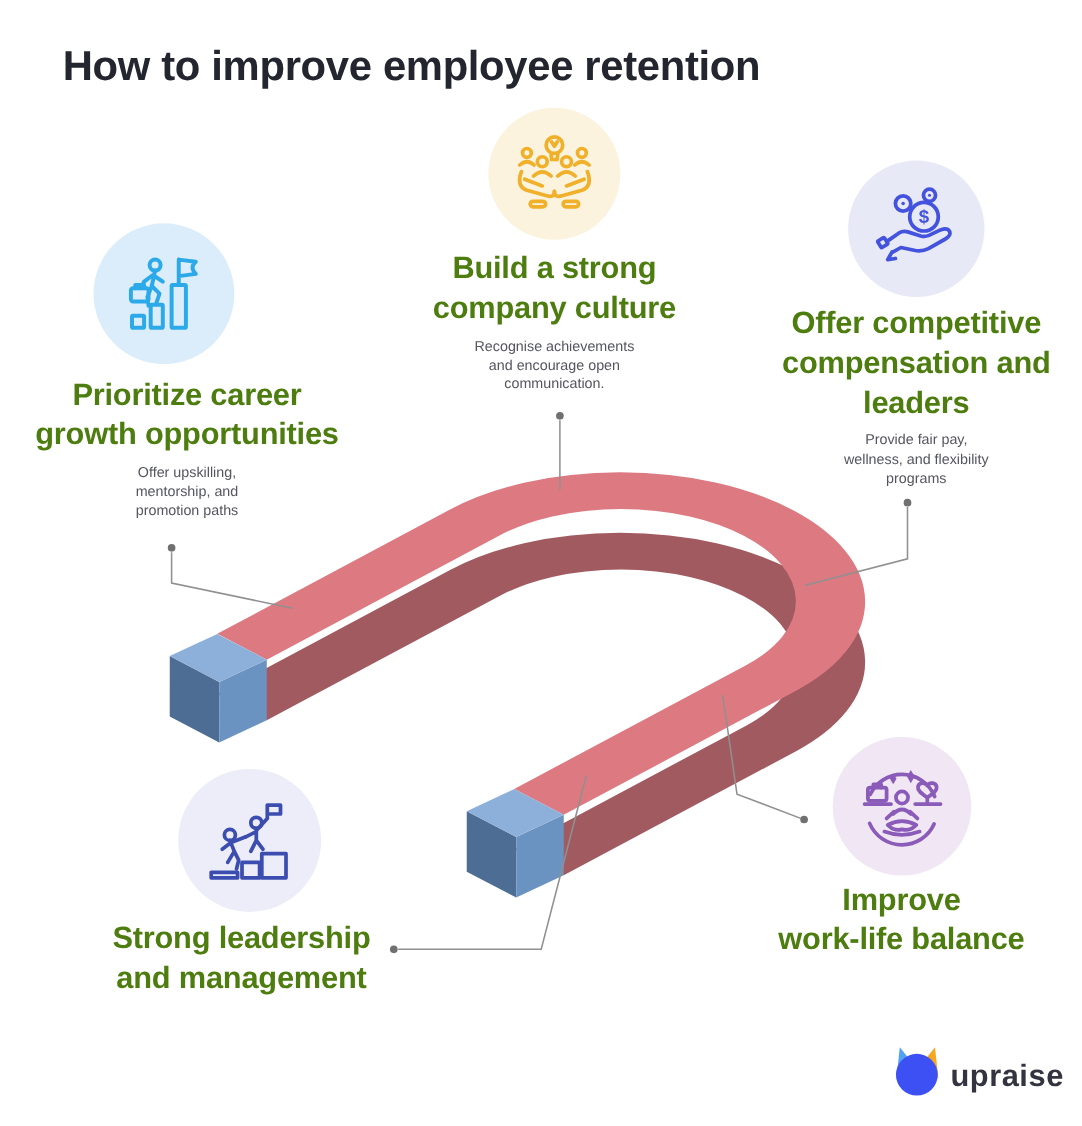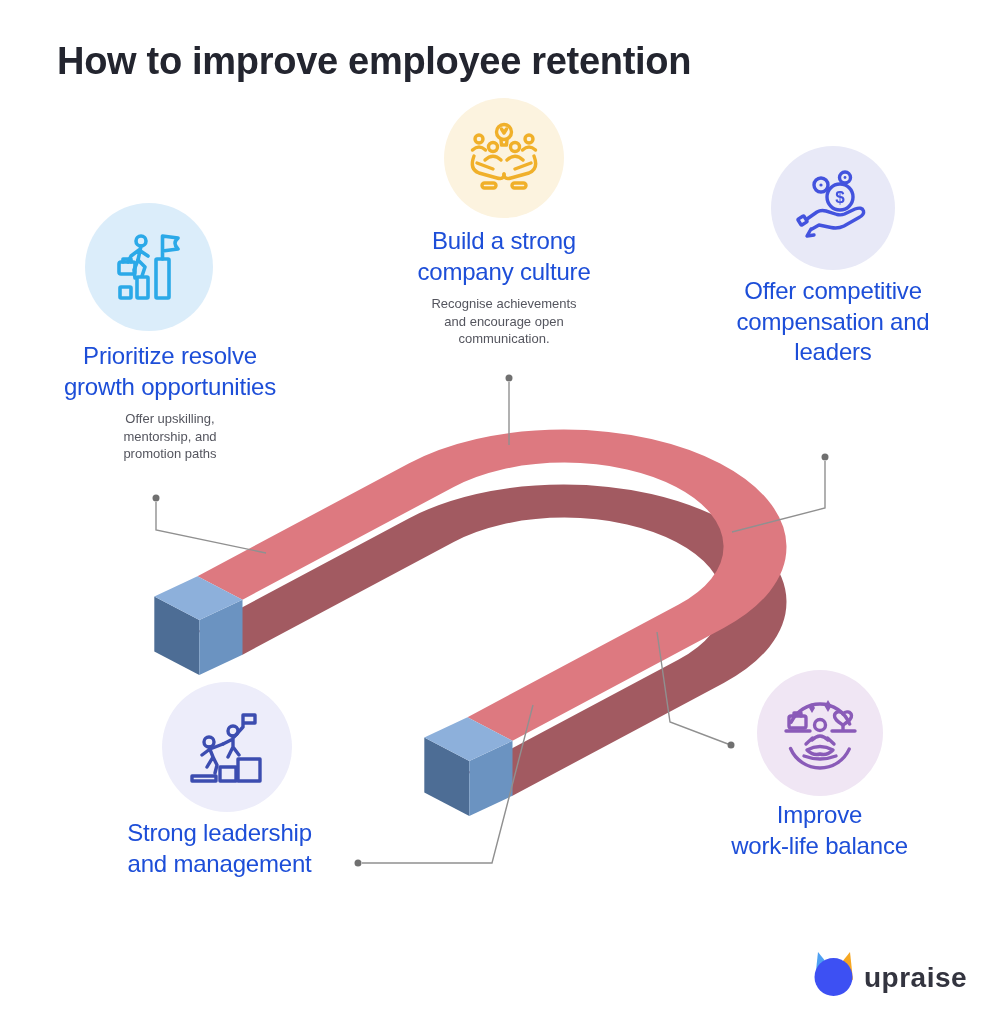--- a/index.html
+++ b/index.html
@@ -3,31 +3,31 @@
 <meta charset="utf-8">
 <style>
   html,body{margin:0;padding:0;background:#ffffff;}
   .canvas{position:relative;width:984px;height:1024px;background:#fff;overflow:hidden;
           font-family:"Liberation Sans",sans-serif;}
   .page-title{position:absolute;left:57px;top:40px;width:900px;margin:0;
               font-size:38px;font-weight:700;letter-spacing:-.3px;color:#23252F;}
   svg.layer{position:absolute;left:0;top:0;width:984px;height:1024px;pointer-events:none;}
   .callout{position:absolute;text-align:center;}
   .icon-badge{border-radius:50%;display:flex;align-items:center;justify-content:center;}
-  .callout h2{margin:0;font-size:24px;line-height:1.28;font-weight:400;color:#1d4ed8;
+  .callout h2{margin:0;font-size:28px;line-height:1.28;font-weight:700;color:#4d7c0f;
               white-space:pre-line;letter-spacing:-.2px;}
   .callout p{margin:8px 0 0 0;font-size:13px;line-height:1.32;color:#54555E;white-space:pre-line;}
   
   #sec-career{left:30px;top:203px;width:280px;}
   #sec-career .icon-badge{width:128px;height:128px;margin:0 0 10px 55px;}
   #sec-culture{left:364px;top:98px;width:280px;}
   #sec-culture .icon-badge{width:120px;height:120px;margin:0 auto 8px auto;}
   #sec-compensation{left:693px;top:146px;width:280px;}
   #sec-compensation .icon-badge{width:124px;height:124px;margin:0 auto 6px auto;}
-  #sec-leadership{left:72px;top:682px;width:295px;}
+  #sec-leadership{left:72px;top:699px;width:295px;}
   #sec-leadership .icon-badge{width:130px;height:130px;margin:0 0 6px 90px;}
   #sec-worklife{left:672px;top:670px;width:295px;}
   #sec-worklife .icon-badge{width:126px;height:126px;margin:0 auto 4px auto;}
   .icon-badge svg{display:block;}
   .logo{position:absolute;left:812px;top:948px;}
 </style>
 </head>
 <body>
 
 <div class="canvas">
@@ -81,21 +81,21 @@
         <path d="M30 17 L27 31 M28 21 L37 27 M28 21 L20 27 L17 33"></path>
         <rect x="8" y="33" width="16" height="12" rx="2"></rect>
         <path d="M12 33 v-3 h8 v3"></path>
         <path d="M27 31 L34 38 L31 47 M27 31 L23 41 L24 49"></path>
         <rect x="9" y="58" width="11" height="11" rx="1"></rect>
         <rect x="26" y="48" width="11" height="21" rx="1"></rect>
         <rect x="45" y="30" width="13" height="39" rx="1"></rect>
         <path d="M51.5 30 V7 M51.5 7 L67 9 Q61 14 67 20 L51.5 22"></path>
       </svg>
     </div>
-    <h2>Prioritize resolve
+    <h2>Prioritize career
 growth opportunities</h2>
     <p>Offer upskilling,
 mentorship, and
 promotion paths</p>
   </section>
 
   <section class="callout" id="sec-culture">
     <div class="icon-badge" style="background:#FCF3DF;color:#F0B02A">
       <svg width="76" height="76" viewBox="0 0 76 76" fill="none" stroke="currentColor" stroke-width="3.4" stroke-linecap="round" stroke-linejoin="round">
         <circle cx="38" cy="12" r="7.5"></circle>
@@ -131,20 +131,23 @@
         <circle cx="50" cy="7.5" r="5.5"></circle>
           <circle cx="50" cy="7.5" r="1.4" fill="currentColor" stroke="none"></circle>
         <path d="M12 49 L22 42 Q26 39.5 31 41 L42 44.5 Q46 45.5 49.5 44 L60 39 Q67 36.5 68.5 41 Q69.5 44.5 64 47.5 L49 56 Q43 59 36 57.5 L24 55 L17 59"></path>
         <rect x="4" y="47" width="7" height="7" rx="1" transform="rotate(-32 7.5 50.5)"></rect>
         <path d="M16 59 L12 66 L19 65"></path>
       </svg>
     </div>
     <h2>Offer competitive
 compensation and
 leaders</h2>
+    <p>Provide fair pay,
+wellness, and flexibility
+programs</p>
   </section>
 
   <section class="callout" id="sec-leadership">
     <div class="icon-badge" style="background:#EDEDFA;color:#3C4DB0">
       <svg width="76" height="76" viewBox="0 0 76 76" fill="none" stroke="currentColor" stroke-width="3.4" stroke-linecap="round" stroke-linejoin="round">
         <rect x="3" y="67" width="24" height="5"></rect>
         <rect x="31" y="58" width="16" height="14"></rect>
         <rect x="49" y="50" width="22" height="22"></rect>
         <circle cx="20" cy="33" r="5"></circle>
         <path d="M20 38 L24 48 M21 40 L34 35 M21 40 L13 46 M24 48 L18 58 M24 48 L28 56 L26 64"></path>

